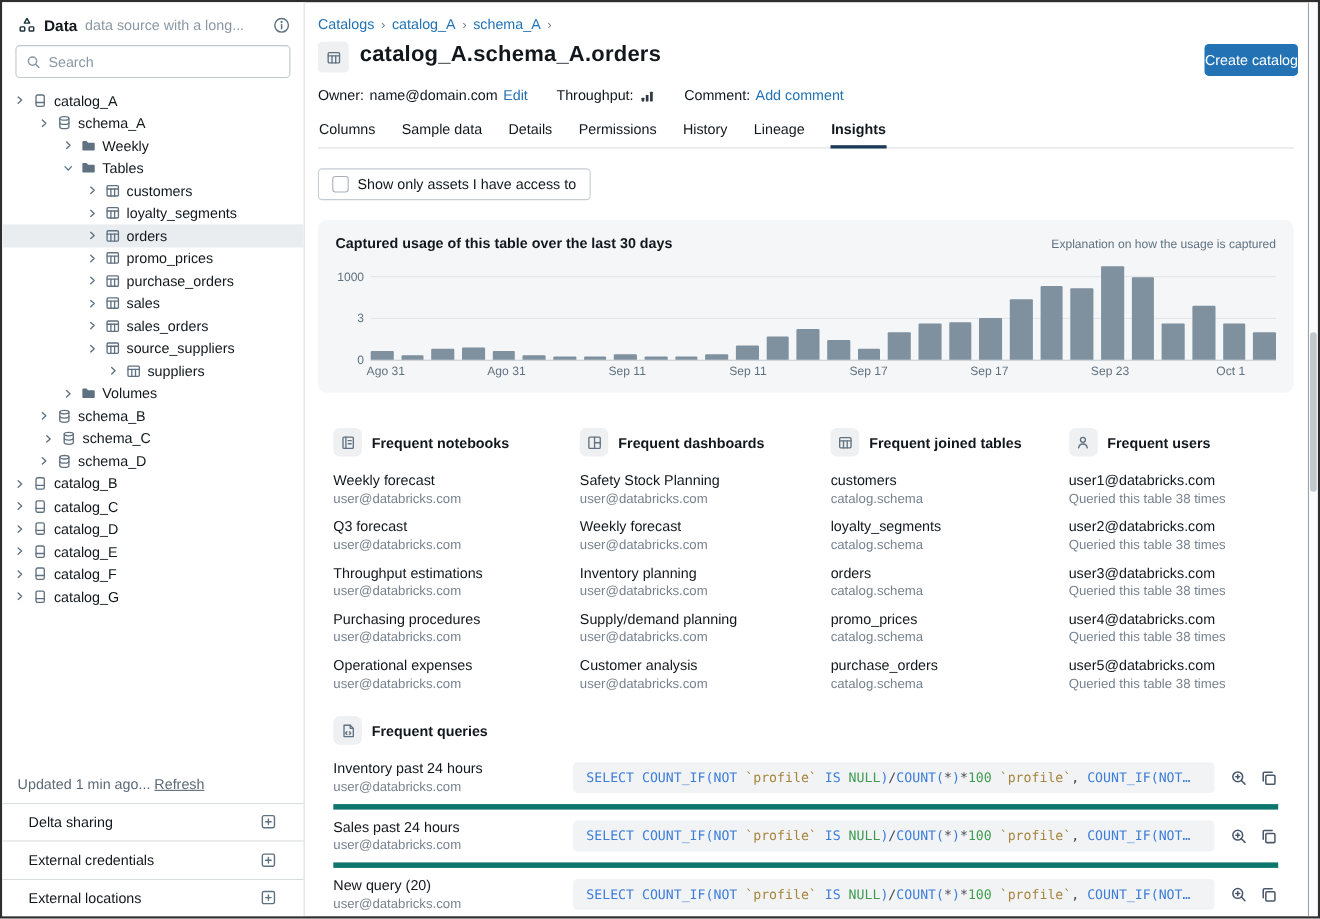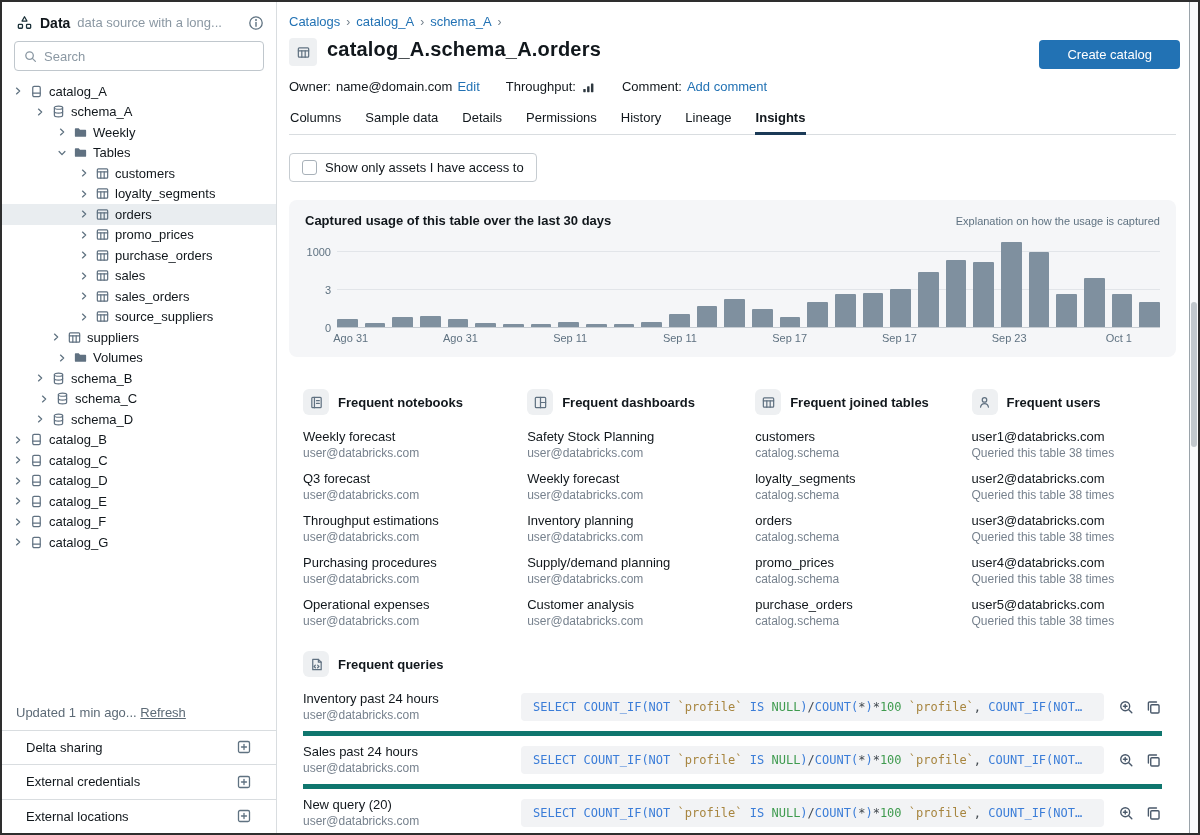--- a/index.html
+++ b/index.html
@@ -42,21 +42,21 @@
   .main { flex:1; position:relative; padding:12px 22px 0 12px; overflow:hidden; }
   .breadcrumb { font-size:13px; display:flex; gap:6px; align-items:center; }
   .breadcrumb a { color:#2272b4; text-decoration:none; cursor:pointer; }
   .crumb-sep { color:#73808c; font-size:12px; }
   .title-row { display:flex; align-items:flex-start; gap:10px; margin-top:9px; }
   .title-icon-box { width:28px; height:28px; background:#eef0f2; border-radius:4px;
                     display:flex; align-items:center; justify-content:center; }
   .page-title { font-size:20px; font-weight:700; letter-spacing:.2px; }
   .create-btn { position:absolute; right:18px; top:38px; background:#2272b4; color:#fff;
                 border:none; border-radius:4px; font-size:13px; font-weight:500;
-                padding:7px 28px; cursor:pointer; font-family:"Liberation Sans",sans-serif; }
+                padding:7px 0; cursor:pointer; font-family:"Liberation Sans",sans-serif; }
   .meta-row { display:flex; align-items:center; gap:26px; margin-top:13px; font-size:13px; }
   .meta-group { display:flex; align-items:center; gap:5px; }
   .meta-link { color:#2272b4; cursor:pointer; }
   .tabs { display:flex; gap:22px; margin-top:12px; border-bottom:1px solid #d9dde0; }
   .tab { font-size:13px; font-weight:500; padding:4px 1px 7px; cursor:pointer; color:#11171c; }
   .tab.active { font-weight:700; border-bottom:3px solid #1b3a57; margin-bottom:-1px; }
   .filter-box { display:inline-flex; align-items:center; gap:8px; margin-top:18px;
                 border:1px solid #c6ccd1; border-radius:4px; padding:6px 12px; cursor:pointer; }
   .checkbox { width:15px; height:15px; border:1px solid #a8b1b9; border-radius:3px;
               background:#fff; }
@@ -370,21 +370,21 @@
               <svg width="15" height="15" viewBox="0 0 16 16">
                 <rect x="2.5" y="3" width="11" height="10" rx="1" fill="none" stroke="#607181" stroke-width="1.3" stroke-linecap="round" stroke-linejoin="round"></rect>
                 <line x1="2.5" y1="6.2" x2="13.5" y2="6.2" fill="none" stroke="#607181" stroke-width="1.3" stroke-linecap="round" stroke-linejoin="round"></line>
                 <line x1="6.2" y1="6.2" x2="6.2" y2="13" fill="none" stroke="#607181" stroke-width="1.3" stroke-linecap="round" stroke-linejoin="round"></line>
                 <line x1="9.8" y1="6.2" x2="9.8" y2="13" fill="none" stroke="#607181" stroke-width="1.3" stroke-linecap="round" stroke-linejoin="round"></line>
               </svg>
             </span>
           </span>
           <span class="tree-label">source_suppliers</span>
         </div>
-        <div class="tree-row" style="padding-left: 48px; text-align: center;">
+        <div class="tree-row" style="padding-left: 95px; text-align: center;">
           <span class="twisty">
             <span style="display: flex;">
               <svg width="10" height="10" viewBox="0 0 12 12">
                 <path d="M4.2 2.5L8 6l-3.8 3.5" fill="none" stroke="#5f7281" stroke-width="1.5" stroke-linecap="round" stroke-linejoin="round"></path>
               </svg>
             </span>
           </span>
           <span class="node-icon">
             <span style="display: flex;">
               <svg width="15" height="15" viewBox="0 0 16 16">

